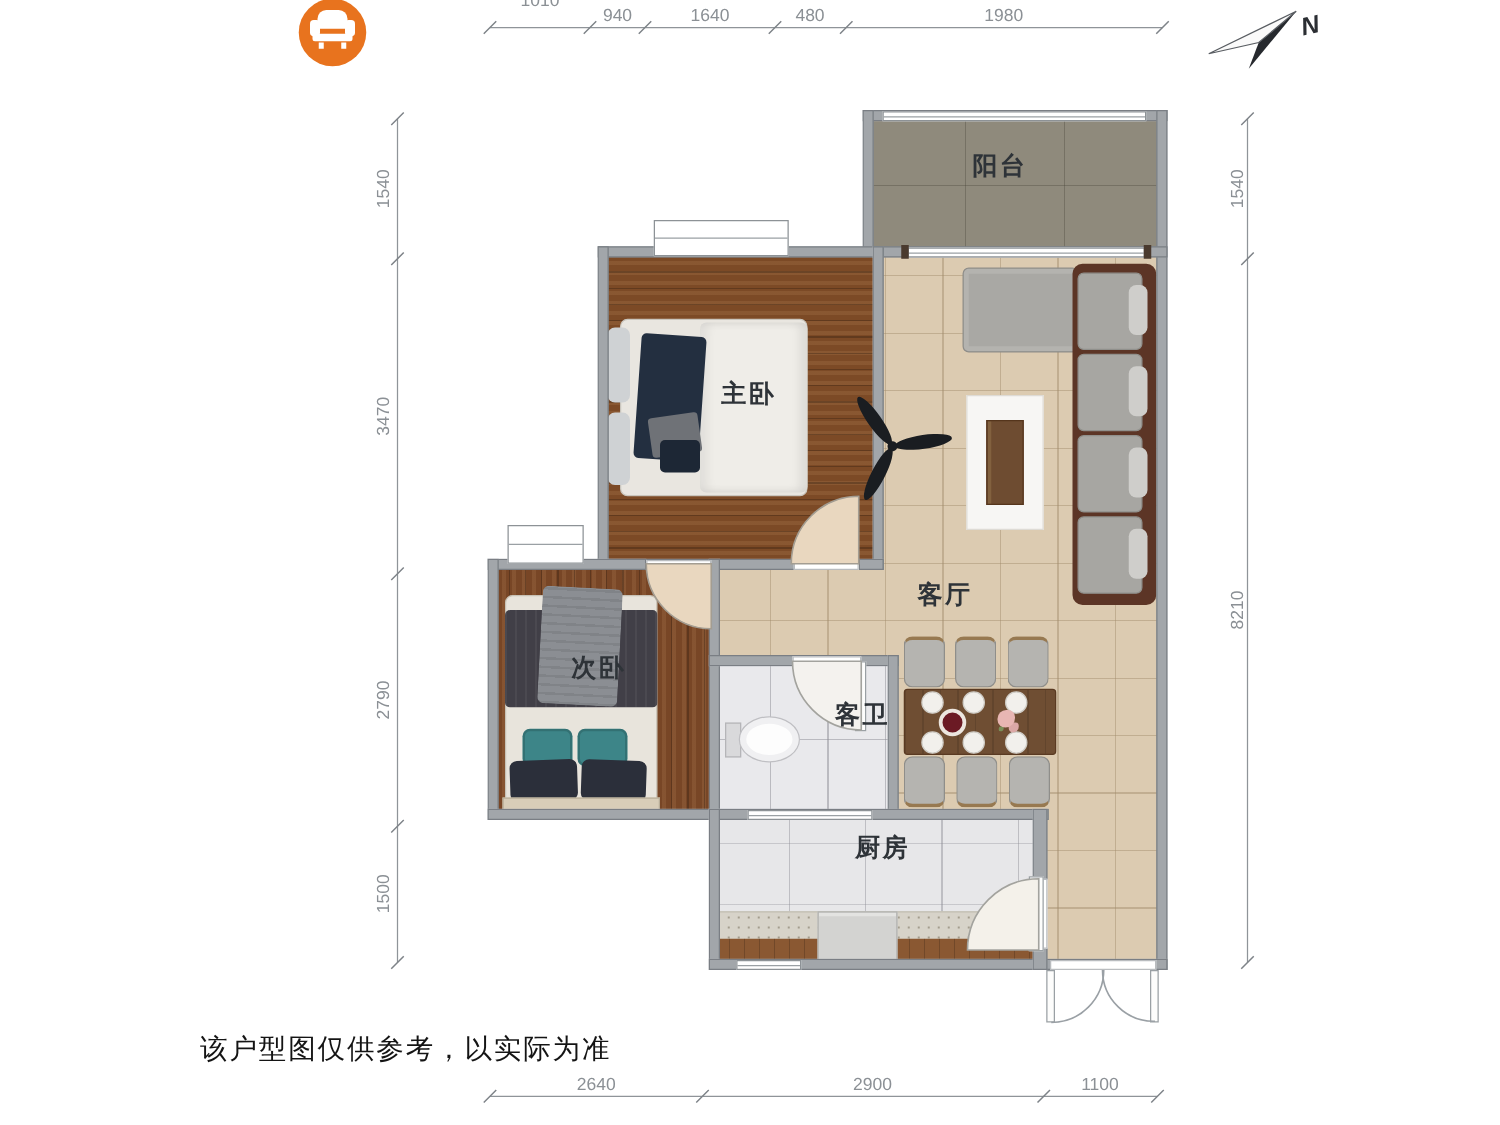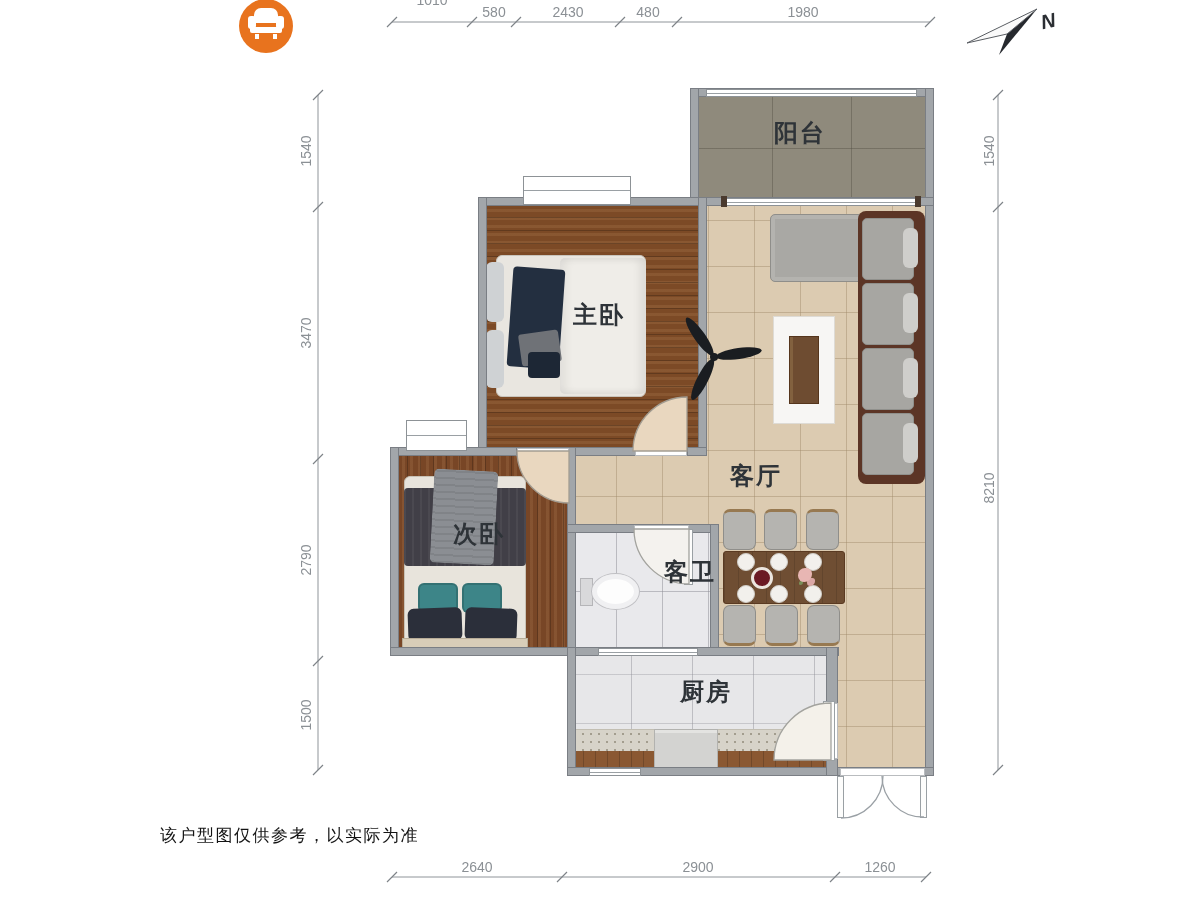--- a/index.html
+++ b/index.html
@@ -25,26 +25,26 @@
   .marble2{background-color:#e7e7e9;
     background-image:repeating-linear-gradient(90deg,transparent 0 60px,rgba(140,140,148,.45) 60px 61px),
                      repeating-linear-gradient(0deg,transparent 0 48px,rgba(140,140,148,.35) 48px 49px);}
   .wall{background:#a2a6aa;box-shadow:inset 0 0 0 1px rgba(95,100,106,.6);z-index:5;}
   .win{background:#fff;border:1px solid #8d9296;z-index:6;
        background-image:linear-gradient(#9aa0a4,#9aa0a4);background-size:100% 1px;
        background-position:center;background-repeat:no-repeat;}
   .opening{background:#fff;border:1px solid #b9bcbf;z-index:6;}
   .leaf{background:#fdfdfc;border:1px solid #9aa0a4;z-index:7;}
   .furn{z-index:3;}
-  .room-label{z-index:10;transform:translate(-50%,-50%);color:#2e3338;font-size:24px;
+  .room-label{z-index:10;transform:translate(-50%,-50%);color:#2e3338;font-size:20px;
               font-weight:600;letter-spacing:2px;white-space:nowrap;}
   .dim{z-index:10;color:#8b9095;font-size:14px;white-space:nowrap;}
   .dim.h{transform:translate(-50%,-100%);}
   .dim.v{transform:translate(-50%,-50%) rotate(-90deg);}
-  .disc{z-index:10;color:#141414;font-size:17px;font-weight:500;letter-spacing:1.5px;white-space:nowrap;}
+  .disc{z-index:10;color:#141414;font-size:22px;font-weight:500;letter-spacing:1.5px;white-space:nowrap;}
   .nlabel{z-index:10;color:#2b2e33;font-size:20px;font-weight:700;font-style:italic;transform:rotate(-12deg);}
   #overlay{left:0;top:0;z-index:8;pointer-events:none;}
   .logo{left:239px;top:-1px;width:54px;height:54px;border-radius:50%;background:#e8731e;z-index:11;}
   .logo div{background:#fff;}
 </style>
 </head>
 <body>
 
 <div id="stage">
 
@@ -174,36 +174,36 @@
       <path d="M1037,9 L999,55 L1007,34 Z" fill="#26292e"></path>
       <path d="M1037,9 L1007,34 L967,43 Z" fill="#fafafa" stroke="#595d62" stroke-width="1"></path>
     </g>
   </svg>
 
   <div class="room-label" style="left:800px;top:133px;">阳台</div>
   <div class="room-label" style="left:599px;top:315px;">主卧</div>
   <div class="room-label" style="left:756px;top:476px;">客厅</div>
   <div class="room-label" style="left:479px;top:534px;">次卧</div>
   <div class="room-label" style="left:646px;top:572px;margin-left:44px;">客卫</div>
-  <div class="room-label" style="left:706px;top:692px;text-align:center;">厨房</div>
+  <div class="room-label" style="left:706px;top:678px;text-align:center;">厨房</div>
 
   <div class="dim h" style="left:432px;top:8px;">1010</div>
-  <div class="dim h" style="left:494px;top:20px;">580</div>
-  <div class="dim h" style="left:568px;top:20px;">2430</div>
+  <div class="dim h" style="left:494px;top:20px;">940</div>
+  <div class="dim h" style="left:568px;top:20px;">1640</div>
   <div class="dim h" style="left:648px;top:20px;">480</div>
   <div class="dim h" style="left:803px;top:20px;">1980</div>
   <div class="dim v" style="left:306px;top:151px;">1540</div>
   <div class="dim v" style="left:306px;top:333px;">3470</div>
   <div class="dim v" style="left:306px;top:560px;">2790</div>
   <div class="dim v" style="left:306px;top:715px;">1500</div>
   <div class="dim v" style="left:989px;top:151px;">1540</div>
   <div class="dim v" style="left:989px;top:488px;">8210</div>
   <div class="dim h" style="left:477px;top:875px;">2640</div>
   <div class="dim h" style="left:698px;top:875px;">2900</div>
-  <div class="dim h" style="left:880px;top:875px;">1260</div>
+  <div class="dim h" style="left:880px;top:875px;">1100</div>
 
   <div class="nlabel" style="left:1041px;top:10px;">N</div>
 
   <div class="disc" style="left:160px;top:824px;">该户型图仅供参考，以实际为准</div>
 
   <div class="logo">
     <div style="left:15px;top:9px;width:24px;height:15px;border-radius:7px 7px 2px 2px;"></div>
     <div style="left:9px;top:17px;width:8px;height:13px;border-radius:3px;"></div>
     <div style="left:37px;top:17px;width:8px;height:13px;border-radius:3px;"></div>
     <div style="left:11px;top:28px;width:32px;height:6px;border-radius:2px;"></div>

